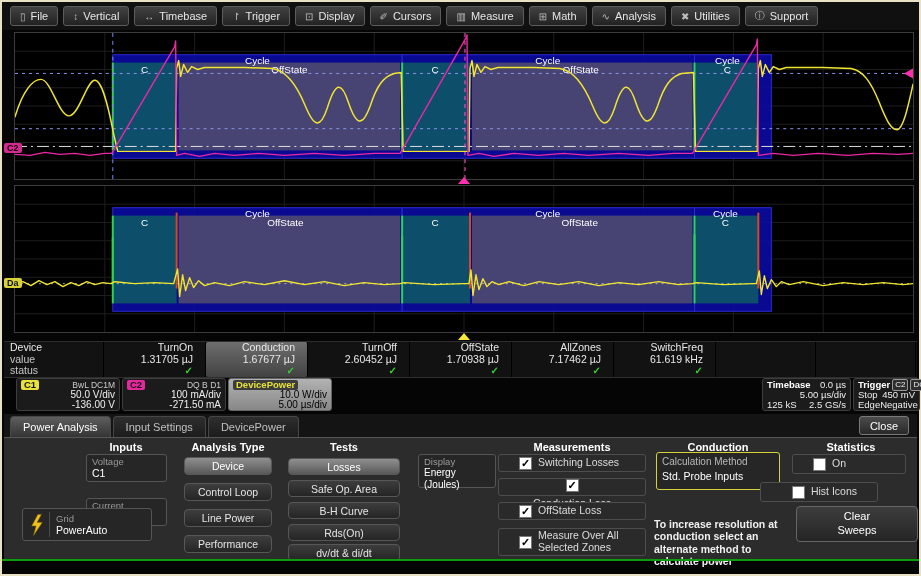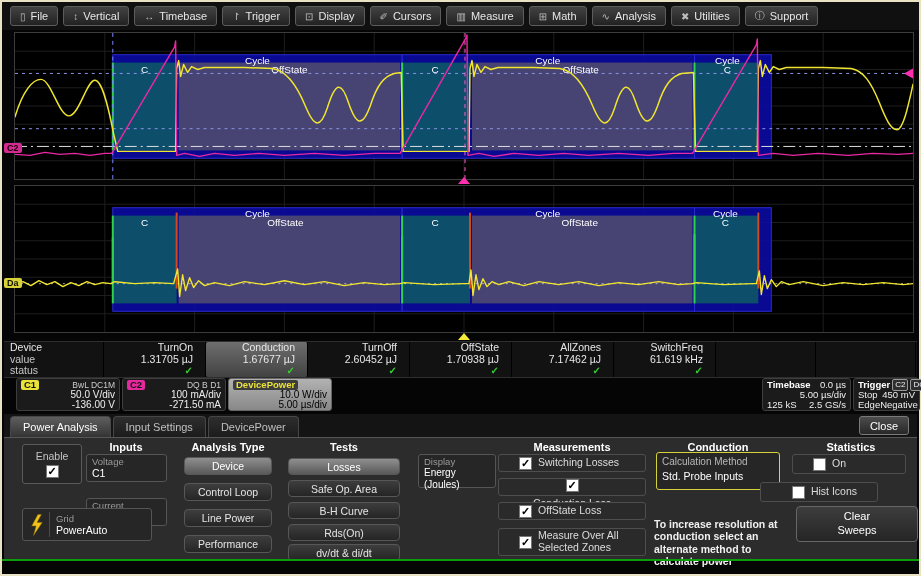--- a/index.html
+++ b/index.html
@@ -342,24 +342,20 @@
       <button class="close-btn">Close</button>
       <div class="content">
 
         <div class="sec-hdr" style="left:82px;width:80px">Inputs</div>
         <div class="sec-hdr" style="left:180px;width:88px">Analysis Type</div>
         <div class="sec-hdr" style="left:284px;width:112px">Tests</div>
         <div class="sec-hdr" style="left:494px;width:148px">Measurements</div>
         <div class="sec-hdr" style="left:652px;width:124px">Conduction</div>
         <div class="sec-hdr" style="left:788px;width:118px">Statistics</div>
 
-        <div class="enable-box">
-          <span class="elab">Enable</span>
-          <span class="cb checked" id="enable-cb"></span>
-        </div>
 
         <div class="fld" style="left:82px;top:16px;width:81px;height:28px">
           <div class="lab">Voltage</div>
           <div class="val">C1</div>
         </div>
         <div class="fld" style="left:82px;top:60px;width:81px;height:28px">
           <div class="lab">Current</div>
           <div class="val">C2</div>
         </div>
 

